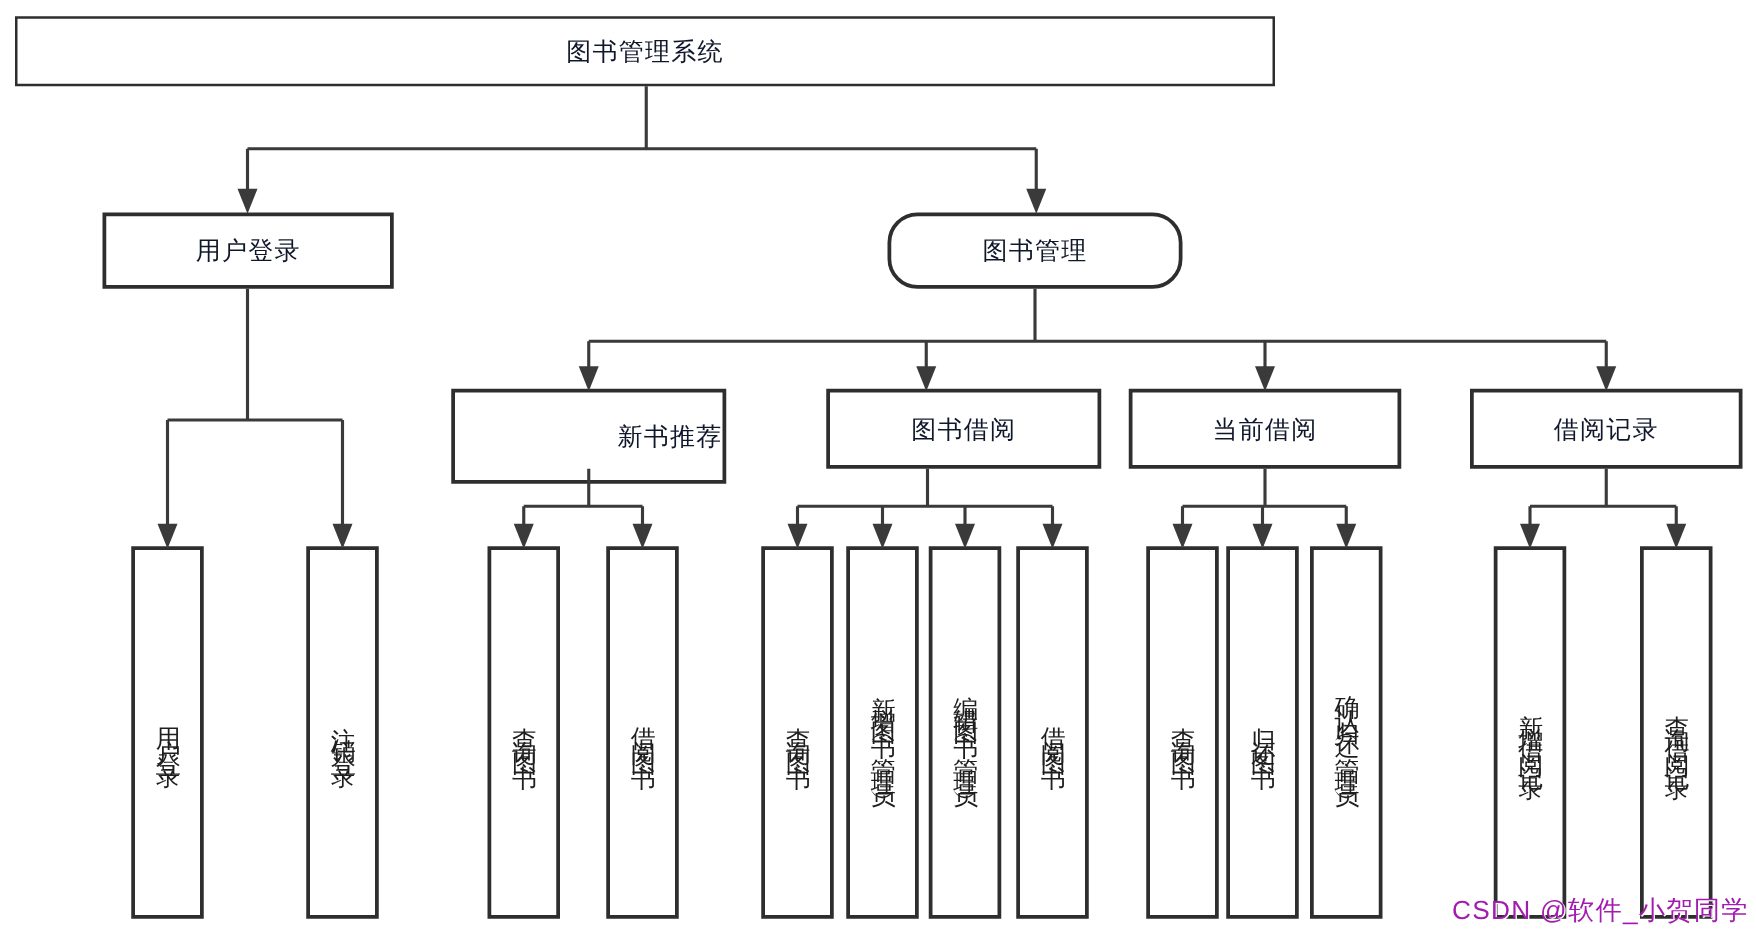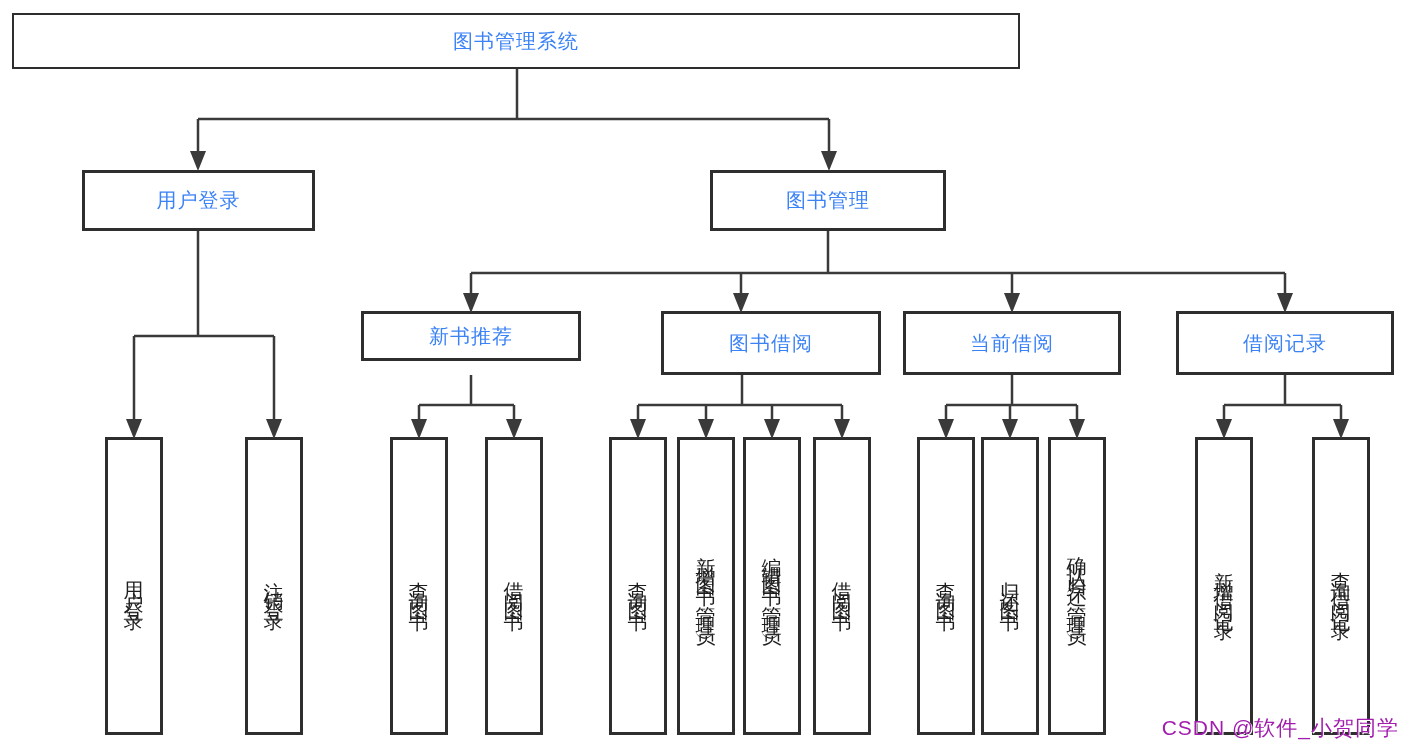--- a/index.html
+++ b/index.html
@@ -10,21 +10,21 @@
     font-family:"Liberation Sans", sans-serif;
     color:#1e1e1e;
   }
   .box {
     position:absolute; background:#ffffff;
     border:3px solid #2e2e2e;
     display:flex; align-items:center; justify-content:center;
     z-index:1;
   }
   .box .hlabel {
-    font-size:20px; letter-spacing:1px; white-space:nowrap; color:#3b82f6;
+    font-size:20px; letter-spacing:1px; white-space:nowrap; color:#0f172a;
   }
   .root { border-width:2px; }
   .leaf .vlabel {
     writing-mode:vertical-rl; text-orientation:mixed;
     font-size:20px; letter-spacing:10px; line-height:1;
     color:#1e1e1e; white-space:nowrap;
   }
   .connectors {
     position:absolute; left:0; top:0; z-index:2; pointer-events:none;
   }
@@ -41,25 +41,25 @@
 
 <div class="canvas">
 
   <div class="box root" style="left:12px; top:13px; width:1008px; height:56px;">
     <span class="hlabel">图书管理系统</span>
   </div>
 
   <div class="box" style="left:82px; top:170px; width:233px; height:61px;">
     <span class="hlabel">用户登录</span>
   </div>
-  <div class="box" style="left:710px; top:170px; width:236px; height:61px;">
+  <div class="box" style="left:710px; top:170px; width:236px; height:61px;border-radius:24px;">
     <span class="hlabel">图书管理</span>
   </div>
 
-  <div class="box" style="left:361px; top:311px; width:220px; height:50px;">
+  <div class="box" style="left:361px; top:311px; width:220px; height:76px;justify-content:flex-end;">
     <span class="hlabel">新书推荐</span>
   </div>
   <div class="box" style="left:661px; top:311px; width:220px; height:64px;">
     <span class="hlabel">图书借阅</span>
   </div>
   <div class="box" style="left:903px; top:311px; width:218px; height:64px;">
     <span class="hlabel">当前借阅</span>
   </div>
   <div class="box" style="left:1176px; top:311px; width:218px; height:64px;align-items:center;">
     <span class="hlabel">借阅记录</span>

